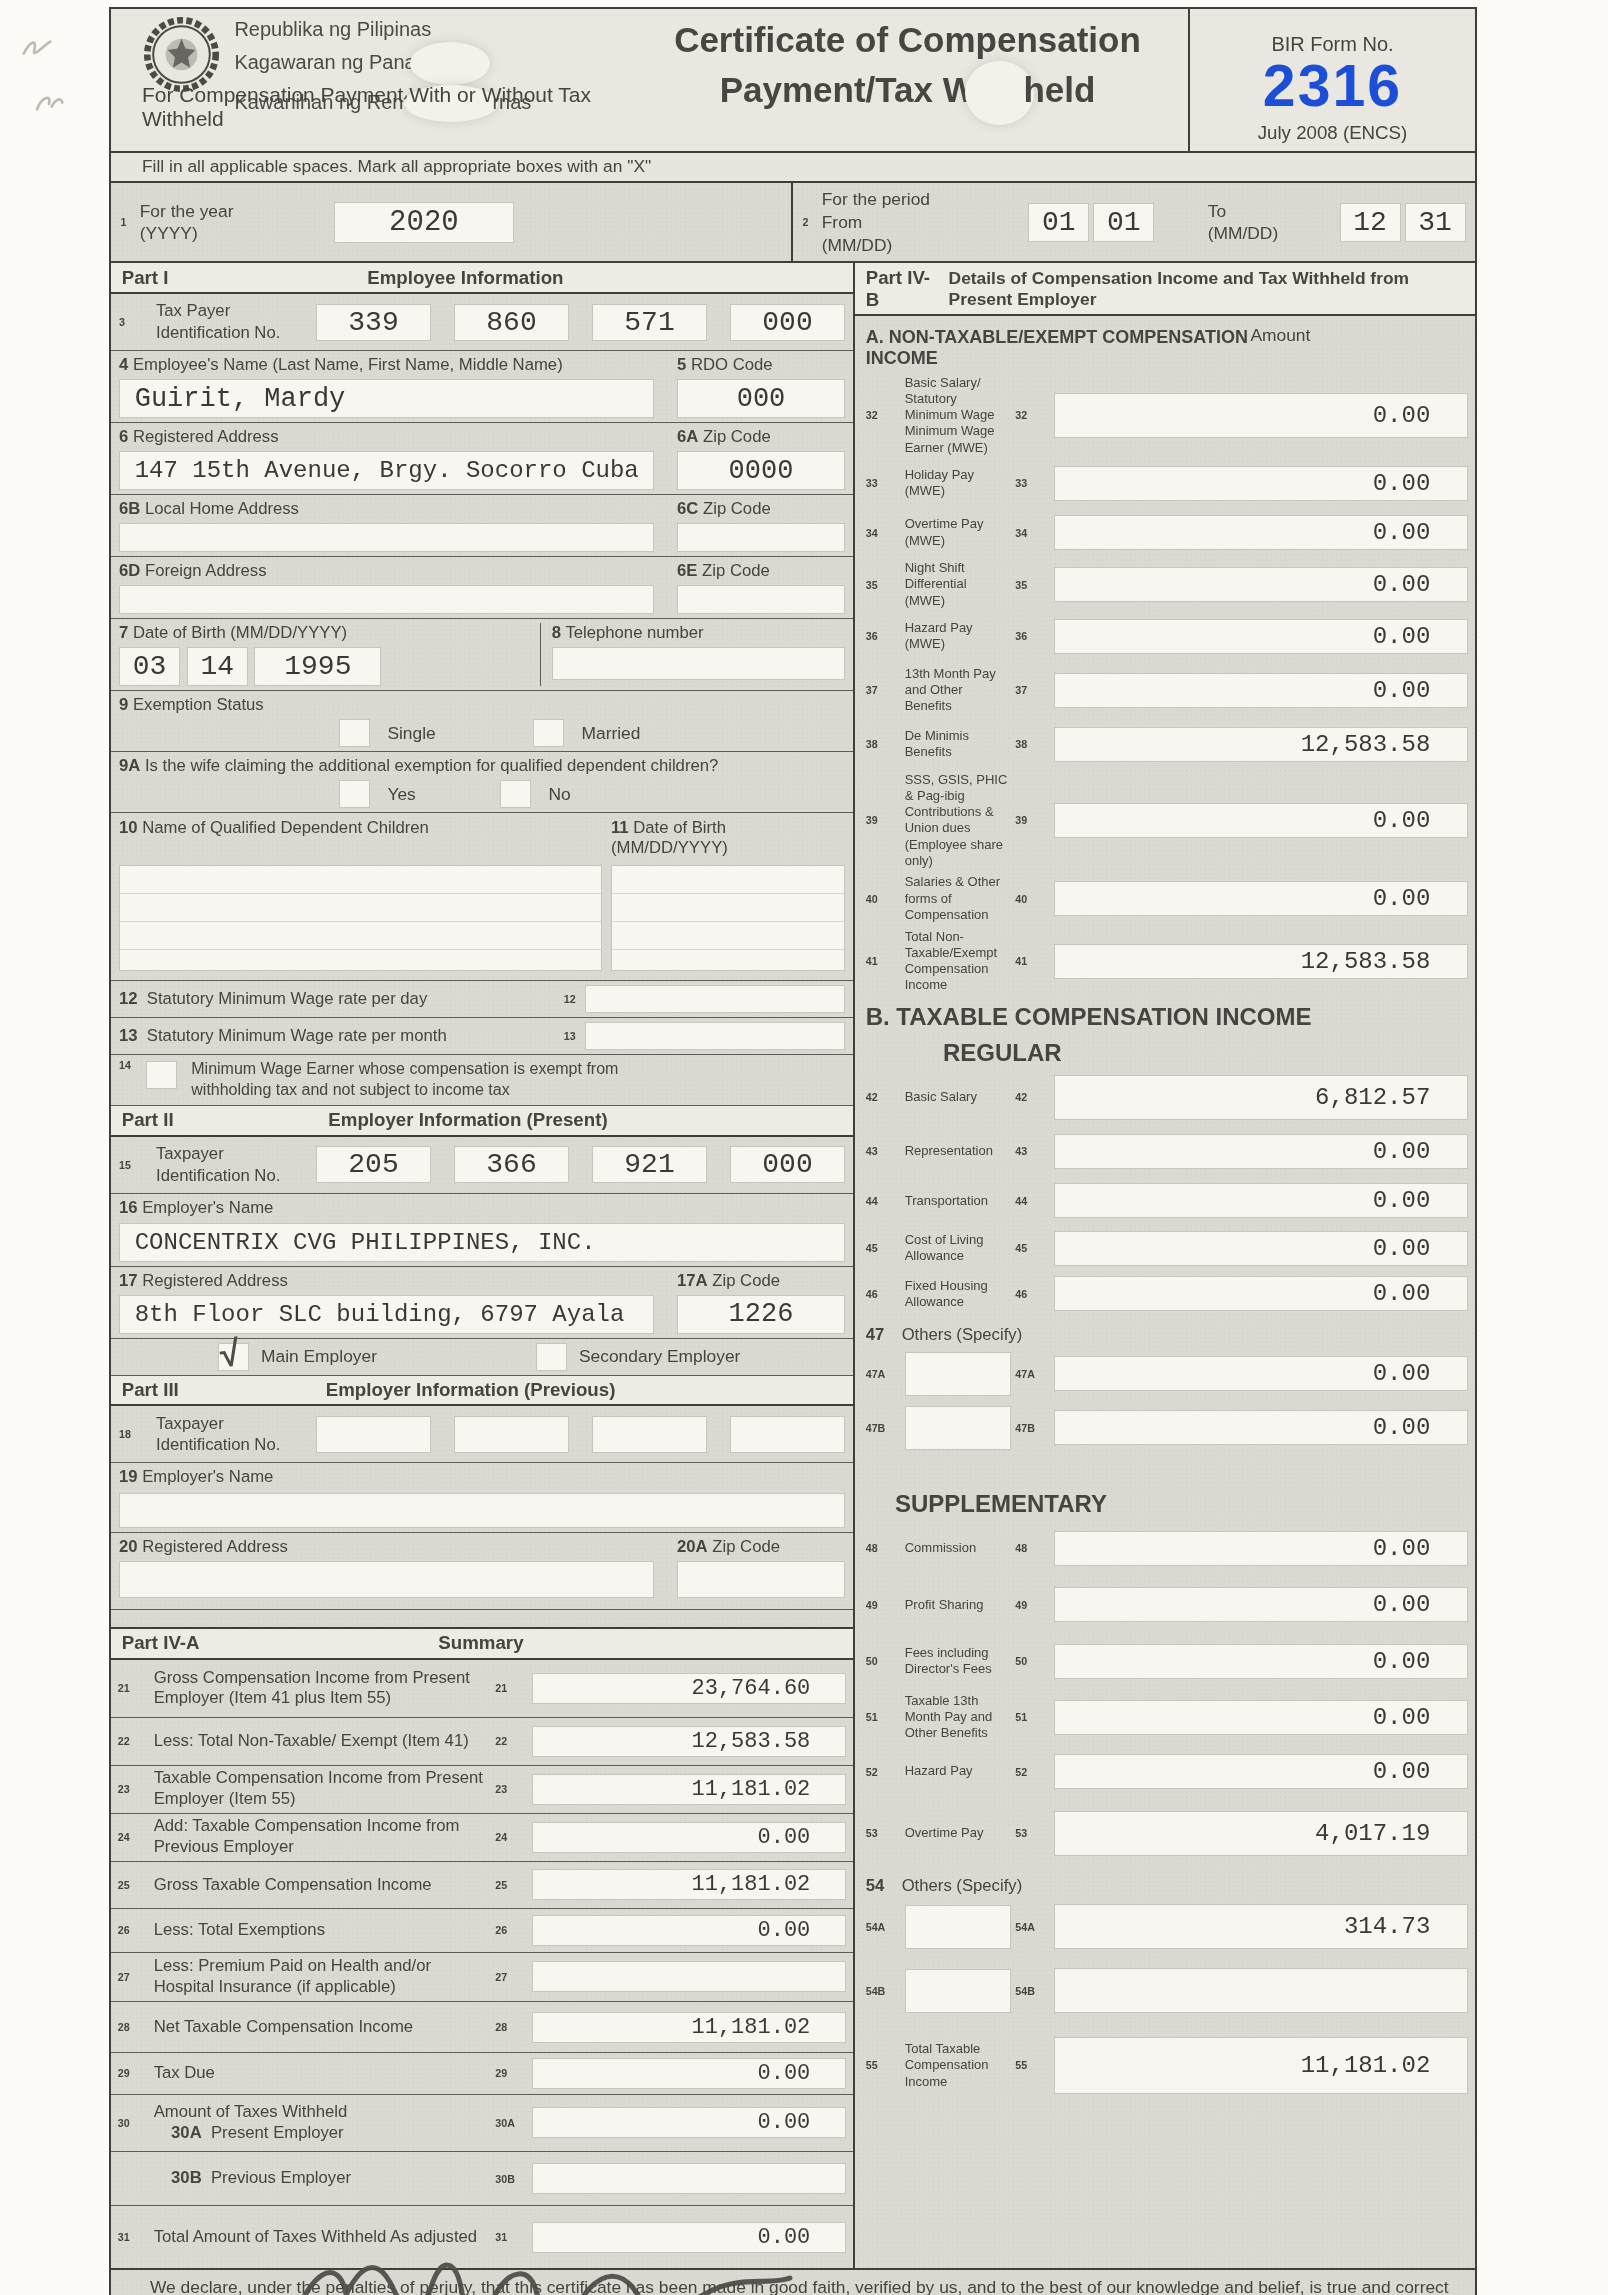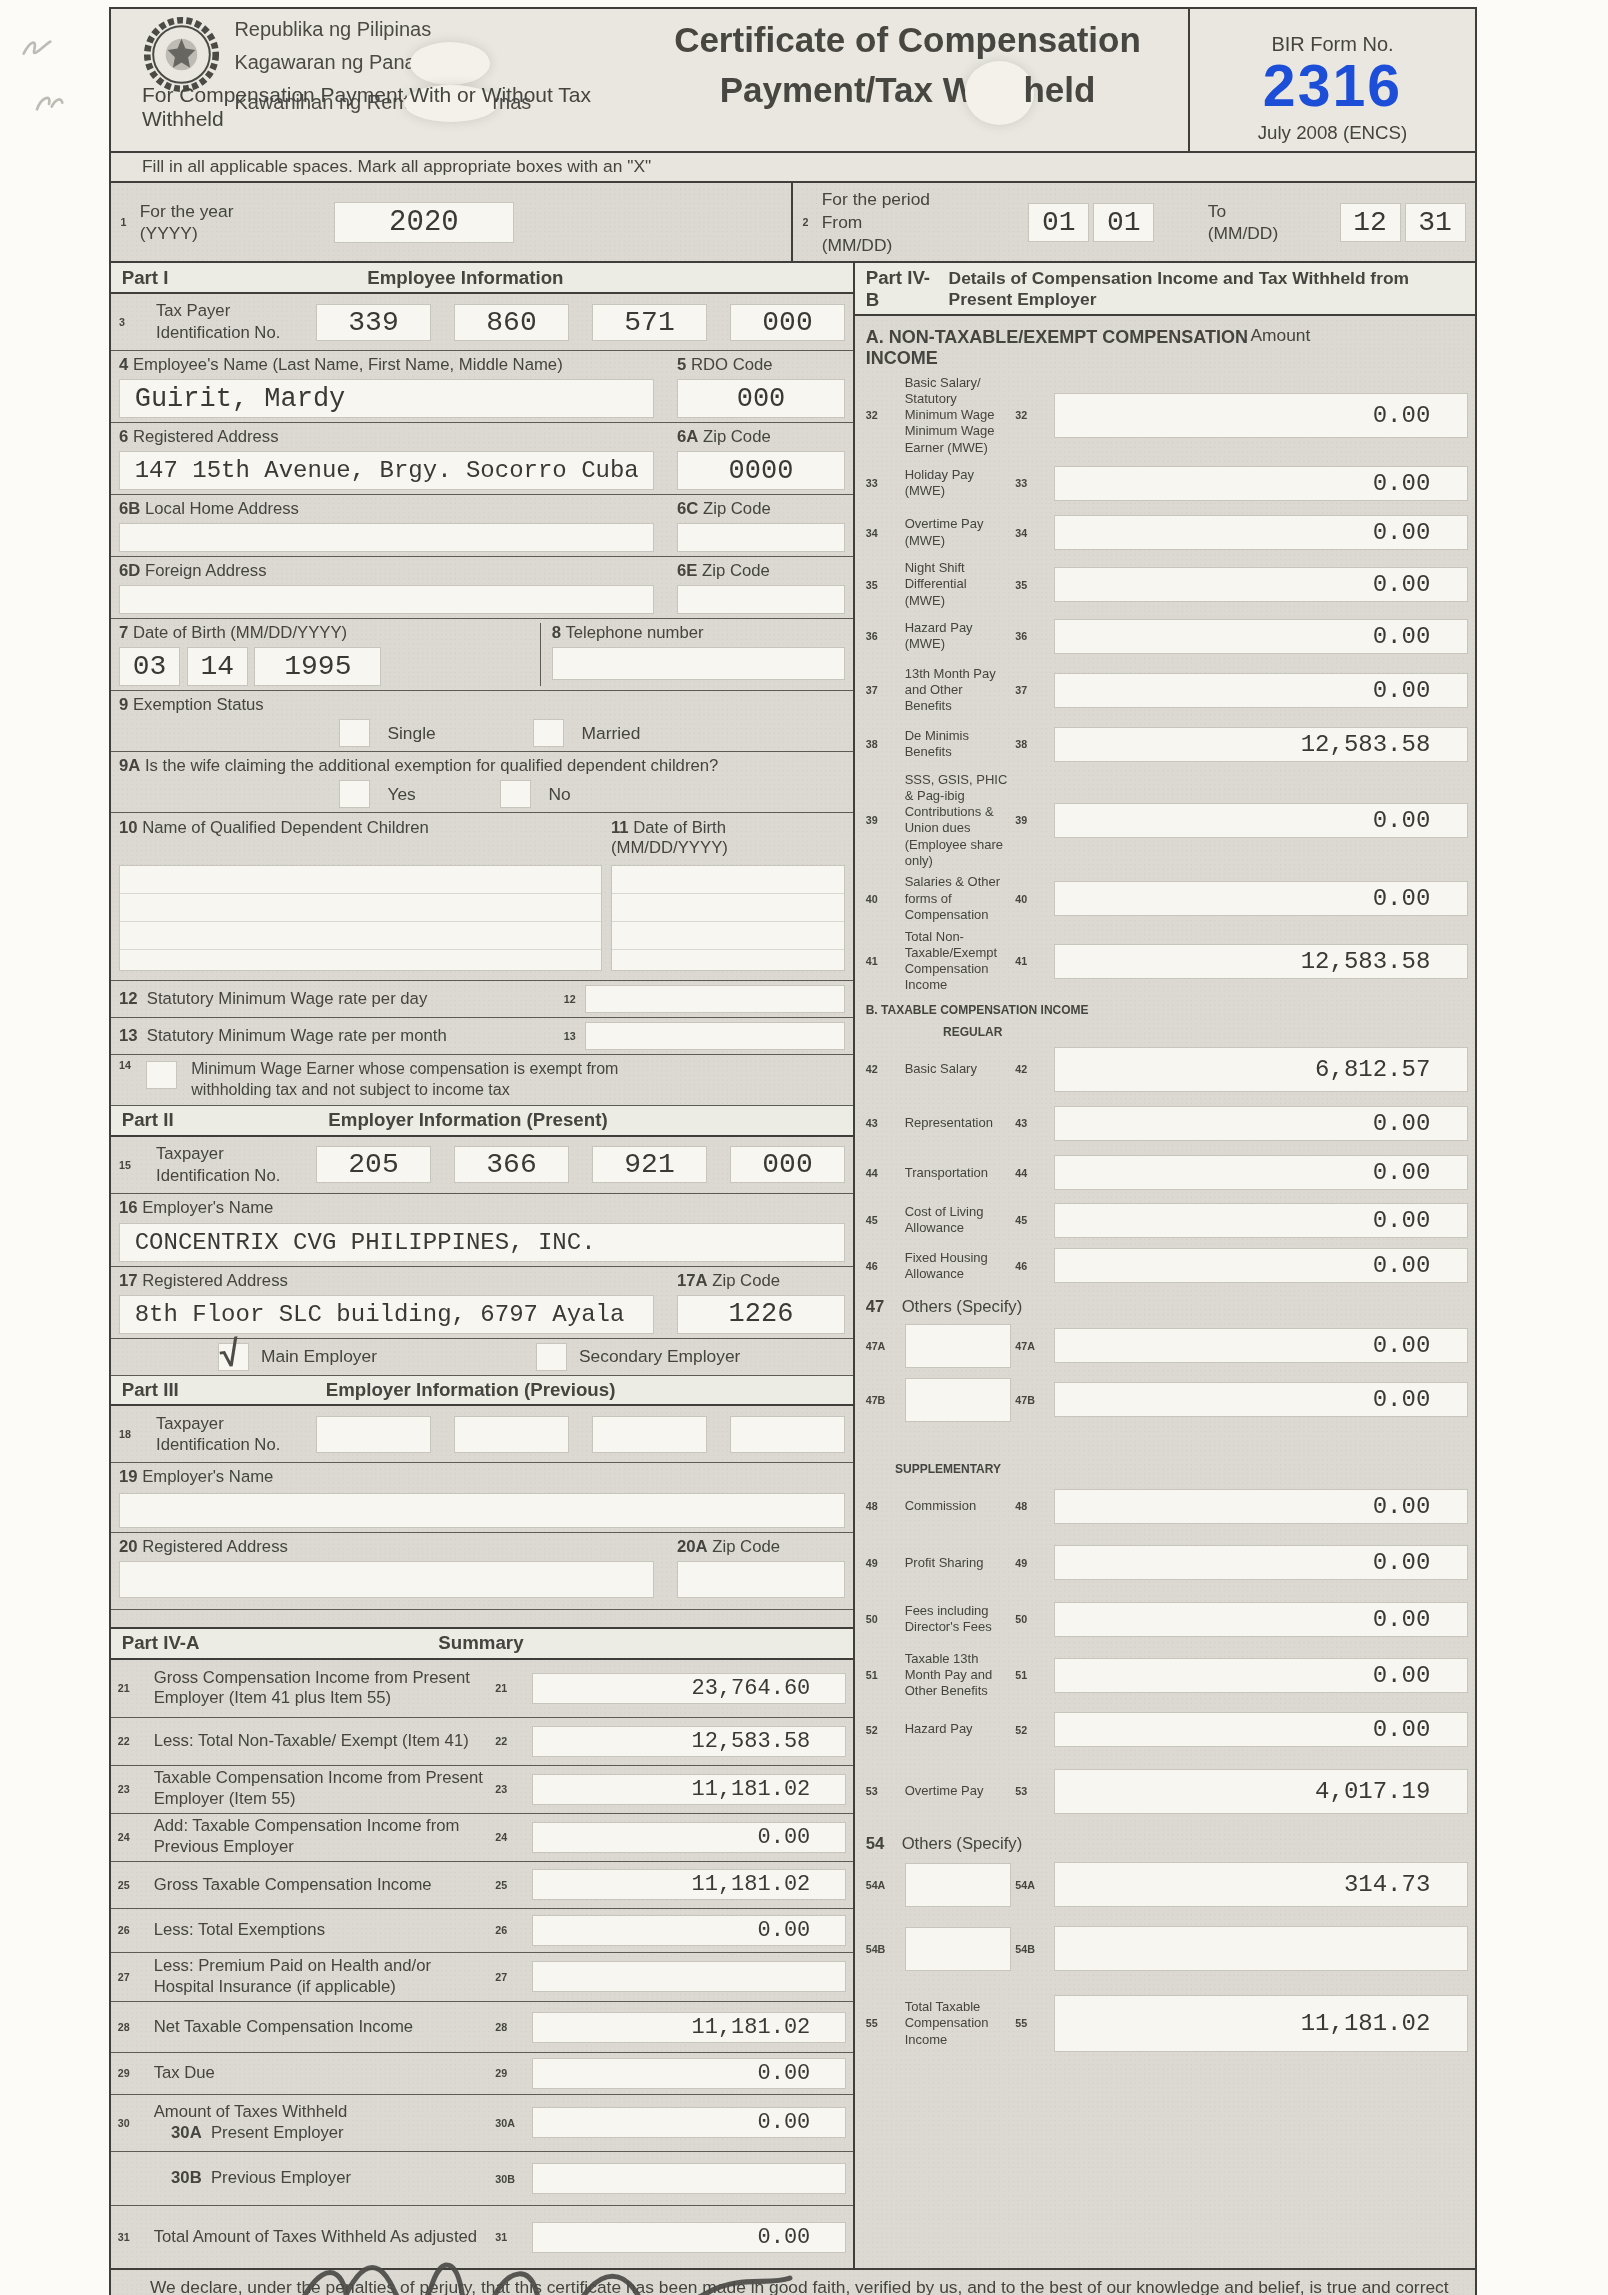--- a/index.html
+++ b/index.html
@@ -70,21 +70,21 @@
   .samt{height:31px;display:flex;align-items:center;justify-content:flex-end;padding-right:35px;font-size:22px;color:#3a3934;}
   
   .seca{display:flex;justify-content:space-between;align-items:flex-end;padding:5.3px 10.7px 2.7px 10.7px;min-height:56px;box-sizing:border-box;}
   .seclbl{font-weight:bold;font-size:18px;}
   .amtlbl{font-size:17.4px;margin:0 154px 23px 0;}
   .arow{display:grid;grid-template-columns:39px 1fr 39px 414px;align-items:center;padding:2.7px 6.7px 2.7px 10.7px;min-height:44px;}
   .albl{font-size:13px;line-height:1.25;padding-right:6.7px;}
   .amt{height:35px;display:flex;align-items:center;justify-content:flex-end;padding-right:37px;font-size:24px;color:#3a3934;}
   .mh120{min-height:79px;} .mh96{min-height:64px;} .mh86{min-height:57px;}
   .mh80{min-height:53px;} .mh74{min-height:49px;} .mh112{min-height:75px;}
-  .subhead{font-weight:bold;font-size:12px;padding:6.7px 10.7px 1.3px 10.7px;}
+  .subhead{font-weight:bold;font-size:24px;padding:6.7px 10.7px 1.3px 10.7px;}
   .subhead.indent{padding-left:88px;}
   .gapS{height:28px;}
   .a47h{display:flex;gap:17.4px;padding:8px 10.7px 1.3px 10.7px;font-size:16.7px;}
   .specbox{height:44px;width:96%;}
   .amt.tall{height:45px;}
   
   .decl{border-top:2.7px solid #3f3e3a;padding:6.7px 16px 6.7px 39px;position:relative;}
   .dtext{font-size:17.4px;line-height:1.3;}
   .sig{position:absolute;pointer-events:none;}
   .sig path{fill:none;stroke:#4c4b46;stroke-width:7;stroke-linecap:round;stroke-linejoin:round;opacity:.92;}

